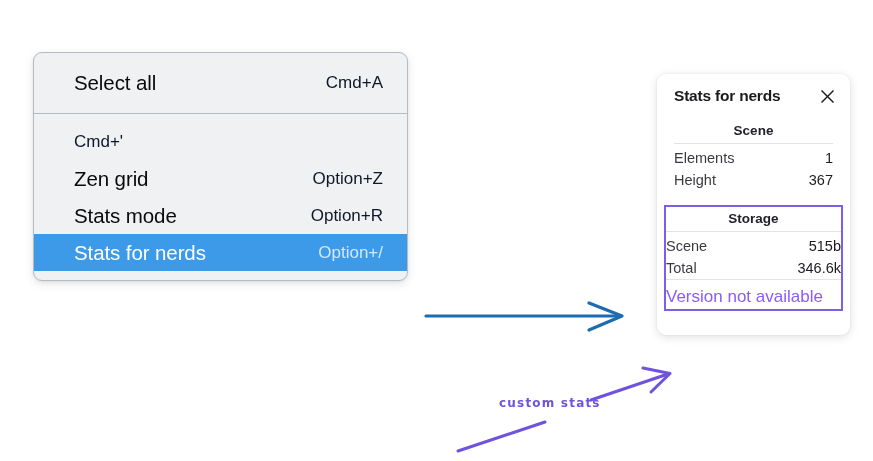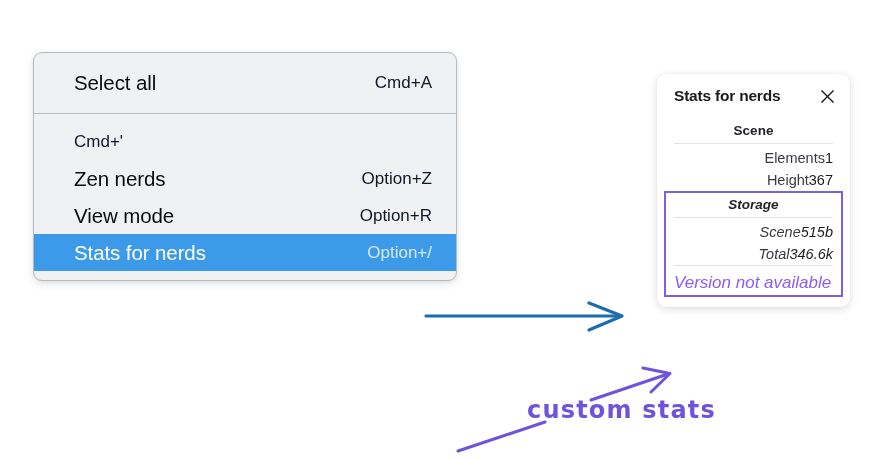--- a/index.html
+++ b/index.html
@@ -14,21 +14,21 @@
     overflow: hidden;
     font-family: "Liberation Sans", sans-serif;
     -webkit-font-smoothing: antialiased;
   }
 
   
   #context-menu {
     position: absolute;
     left: 33px;
     top: 52px;
-    width: 424px;
+    width: 375px;
     background: #f0f1f3;
     border: 1px solid #b6bcc4;
     border-radius: 9px;
     box-shadow: 0 3px 10px rgba(0,0,0,0.10), 0 1px 3px rgba(0,0,0,0.07);
     box-sizing: border-box;
     overflow: hidden;
   }
   .menu-section {
     padding: 9px 0 9px 0;
   }
@@ -95,42 +95,41 @@
     height: 15px;
     display: block;
     cursor: pointer;
   }
   .close-icon svg { display: block; }
 
   .stats-body { padding: 0 17px; }
 
   .purple-box {
     border: 2px solid #7d5fe6;
-    padding: 0 8px;
-    margin: 0 -10px;
-    box-sizing: border-box;
-    font-style: italic;
+    padding: 0 0;
+    margin: 14px -10px;
+    box-sizing: border-box;
   }
 
   .sec-title {
     text-align: center;
     font-size: 13.5px;
     font-weight: bold;
     color: #22222a;
     padding: 4px 0 5px 0;
   }
   .sec-rule {
     height: 1px;
     background: #e3e3e6;
     margin: 0 0 3px 0;
   }
   .stat-row {
     display: flex;
     align-items: baseline;
-    justify-content: flex-end;
+    justify-content: space-between;
     padding: 3px 0;
   }
   .stat-label {
     font-size: 14.5px;
     color: #3a3a42;
   }
   .stat-value {
     font-size: 14.5px;
     color: #1b1b20;
   }
@@ -146,26 +145,25 @@
     position: absolute;
     left: 0; top: 0;
     width: 873px; height: 461px;
     pointer-events: none;
   }
   #annotation-text {
     position: absolute;
     left: 499px;
     top: 396px;
     font-family: "DejaVu Sans", sans-serif;
-    font-size: 24px;
+    font-size: 12px;
     font-weight: bold;
     color: #6f53dc;
     letter-spacing: 1.2px;
     white-space: nowrap;
-    margin-left: 28px;
   }
 </style>
 </head>
 <body>
 
 <div id="context-menu">
 
   <div class="menu-section section-top">
     <div class="menu-item">
       <span class="mi-label">Select all</span>
@@ -173,25 +171,25 @@
     </div>
   </div>
 
   <div class="menu-divider"></div>
 
   <div class="menu-section">
     <div class="menu-item">
       <span class="mi-shortcut">Cmd+'</span>
     </div>
     <div class="menu-item">
-      <span class="mi-label">Zen nerds</span>
+      <span class="mi-label">Zen grid</span>
       <span class="mi-shortcut">Option+Z</span>
     </div>
     <div class="menu-item">
-      <span class="mi-label">View mode</span>
+      <span class="mi-label">Stats mode</span>
       <span class="mi-shortcut">Option+R</span>
     </div>
     <div class="menu-item selected">
       <span class="mi-label">Stats for nerds</span>
       <span class="mi-shortcut">Option+/</span>
     </div>
   </div>
 
 </div>
 

